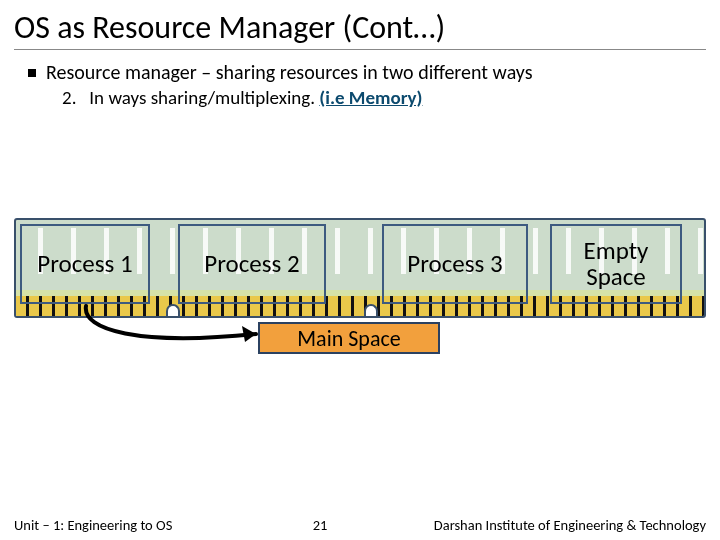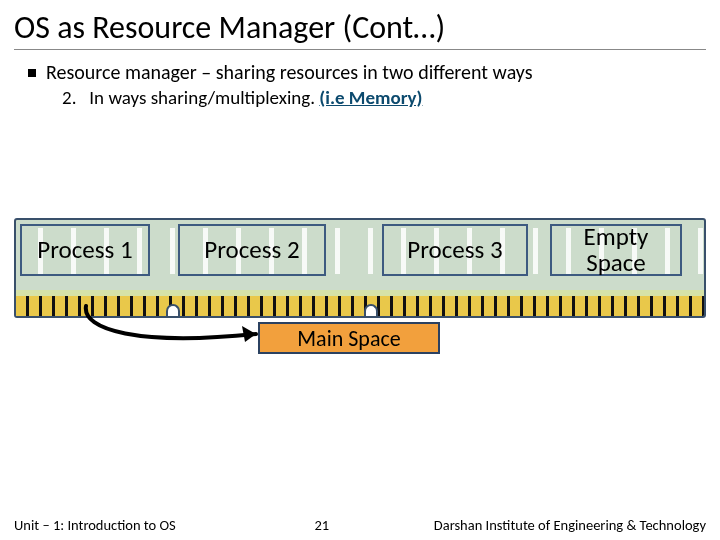--- a/index.html
+++ b/index.html
@@ -18,21 +18,21 @@
     background: repeating-linear-gradient(90deg, rgba(255,255,255,0) 0 28px, rgba(255,255,255,0.85) 28px 33px);
   }
   .pins { position: absolute; left: 0; right: 0; bottom: 0; height: 26px;
     background:
       linear-gradient(#d6e2a7, #d6e2a7) 0 0/100% 6px no-repeat,
       repeating-linear-gradient(90deg, #e9c84a 0 10px, #111 10px 13px) 0 6px/100% 20px no-repeat;
   }
   .notch { position: absolute; bottom: -2px; width: 14px; height: 14px; background: #fff; border-top-left-radius: 14px; border-top-right-radius: 14px; border: 2px solid #39506b; border-bottom: none; }
   .notch.n1 { left: 150px; }
   .notch.n2 { left: 348px; }
-  .seg { position: absolute; top: 6px; height: 52px; border: 2px solid #3d5a80; display: flex; align-items: center; justify-content: center; text-align: center; font-size: 25px; line-height: 1.05; background: rgba(255,255,255,0); }
+  .seg { position: absolute; top: 6px; height: 80px; border: 2px solid #3d5a80; display: flex; align-items: center; justify-content: center; text-align: center; font-size: 25px; line-height: 1.05; background: rgba(255,255,255,0); }
   .seg.p1 { left: 6px;  width: 130px; }
   .seg.p2 { left: 164px; width: 148px; }
   .seg.p3 { left: 368px; width: 146px; }
   .seg.p4 { left: 536px; width: 132px; }
   .mainmem { position: absolute; left: 258px; top: 322px; width: 182px; height: 32px; border: 2px solid #2b4161; background: #f2a03d; display: flex; align-items: center; justify-content: center; font-size: 22px; }
   .pointer { position: absolute; left: 78px; top: 304px; width: 200px; height: 50px; }
   .footer { position: absolute; left: 0; right: 0; bottom: 0; height: 30px; display: flex; align-items: center; font-size: 14.5px; padding: 0 14px; }
   .footer .unit { flex: 0 0 auto; }
   .footer .page { flex: 1 1 auto; text-align: center; padding-left: 70px; }
   .footer .inst { flex: 0 0 auto; padding-left: 36px; }
@@ -74,18 +74,18 @@
   <svg class="pointer" viewBox="0 0 200 50">
     <path d="M 8 2 C 4 26, 60 42, 178 30" stroke="#000" stroke-width="4" fill="none" stroke-linecap="round"></path>
     <path d="M 178 30 L 164 22 L 167 38 Z" fill="#000"></path>
   </svg>
 
   <div class="mainmem">
     <span>Main Space</span>
   </div>
 
   <div class="footer">
-    <span class="unit">Unit – 1: Introduction to OS</span>
+    <span class="unit">Unit – 1: Engineering to OS</span>
     <span class="page">21</span>
     <span class="inst">Darshan Institute of Engineering &amp; Technology</span>
   </div>
 
 </div>
 
 </body></html>

